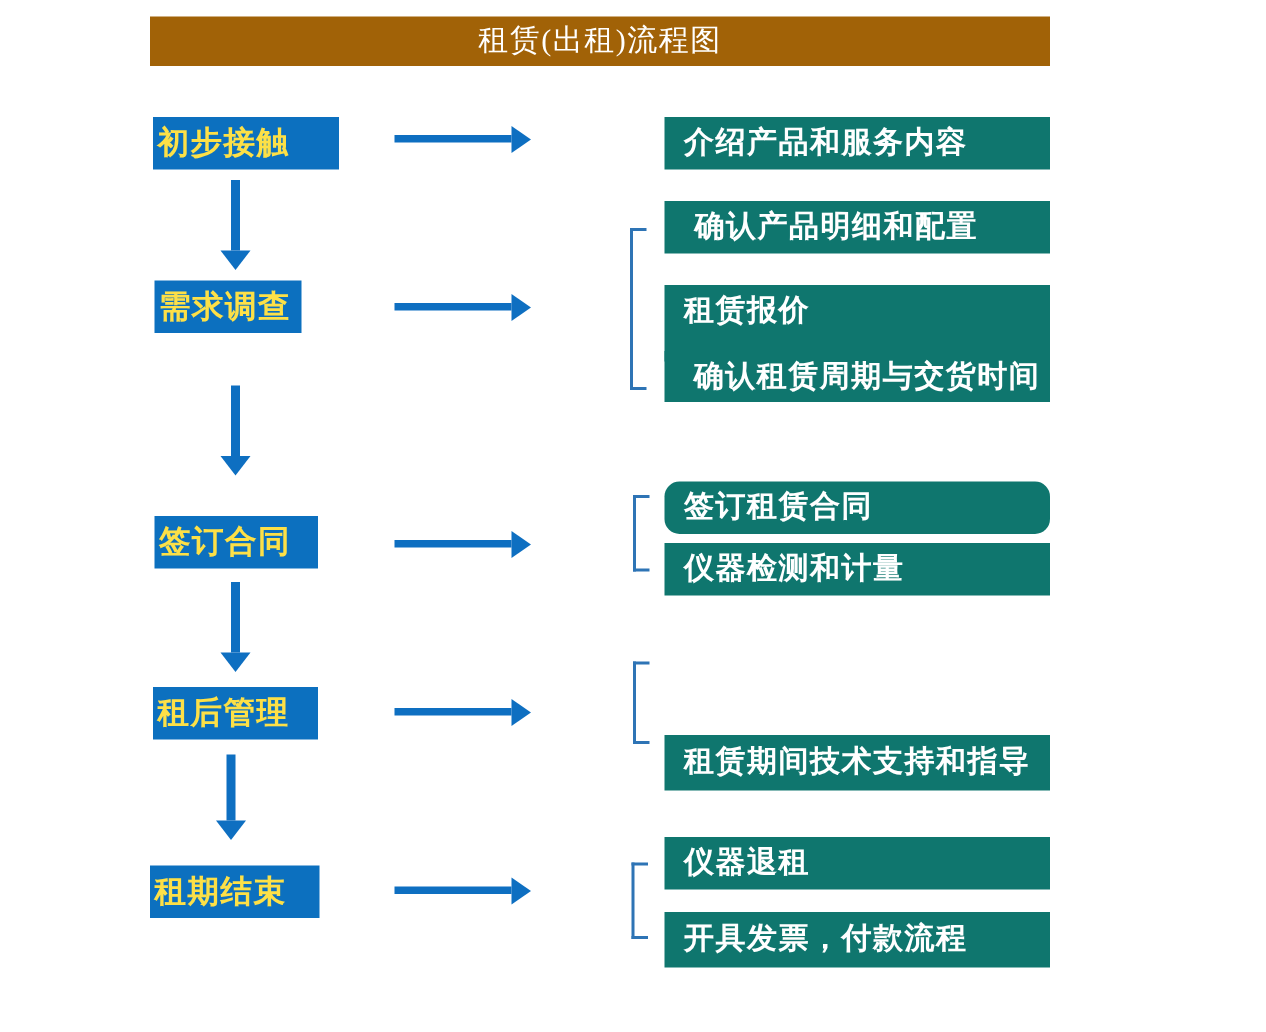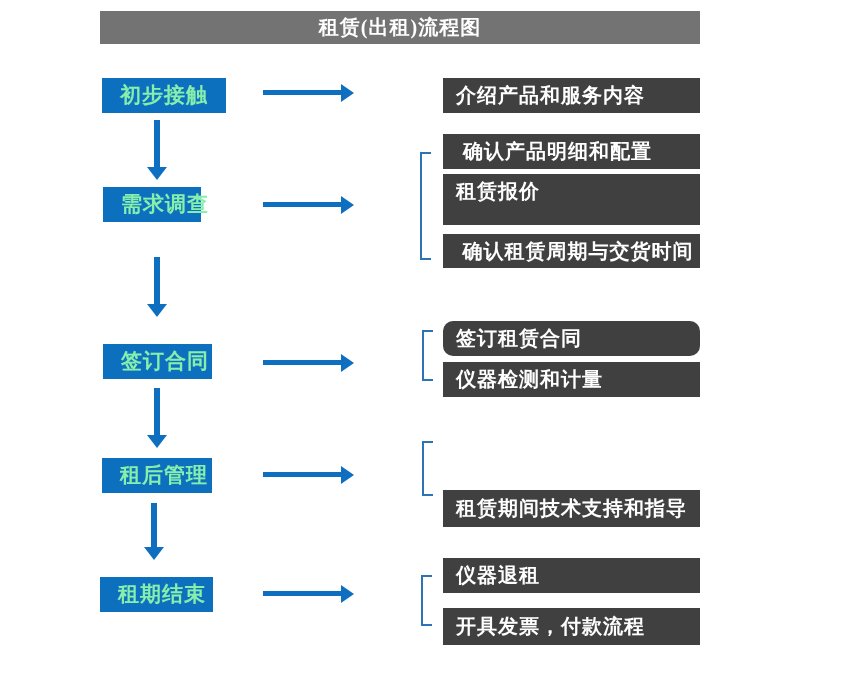--- a/index.html
+++ b/index.html
@@ -5,35 +5,35 @@
   html,body{margin:0;padding:0;background:#ffffff;}
   .canvas{
     position:relative;
     width:844px;height:688px;
     background:#ffffff;
     font-family:"Liberation Serif","DejaVu Serif",serif;
     overflow:hidden;
   }
   .titlebar{
     position:absolute;left:100px;top:11px;width:600px;height:33px;
-    background:#737373;color:#ffffff;
-    font-size:20px;font-weight:bold;
+    background:#a16207;color:#ffffff;
+    font-size:20px;font-weight:normal;
     text-align:center;line-height:33px;
     letter-spacing:1px;
   }
   .stage{
     position:absolute;
-    background:#0c70bf;color:#86efac;
+    background:#0c70bf;color:#fde047;
     font-size:21px;font-weight:bold;
-    padding-left:18px;box-sizing:border-box;
+    padding-left:3px;box-sizing:border-box;
     letter-spacing:1px;white-space:nowrap;
   }
   .detail{
     position:absolute;left:443px;width:257px;
-    background:#404040;color:#ffffff;
+    background:#0f766e;color:#ffffff;
     font-size:20px;font-weight:bold;
     padding-left:13px;box-sizing:border-box;
     letter-spacing:1px;white-space:nowrap;
   }
   .harrow{
     position:absolute;left:263px;width:78px;height:5px;
     background:#0e6fc1;
   }
   .harrow::after{
     content:"";position:absolute;left:100%;top:50%;
@@ -86,21 +86,21 @@
   <div class="harrow" style="top:591px;"></div>
 
   <div class="bracket" style="left:420px;top:152px;height:108px;"></div>
   <div class="bracket" style="left:422px;top:330px;height:51px;"></div>
   <div class="bracket" style="left:422px;top:441px;height:55px;"></div>
   <div class="bracket" style="left:421px;top:575px;height:51px;"></div>
 
   <div class="detail" style="top:78px;height:35px;line-height:35px;">介绍产品和服务内容</div>
 
   <div class="detail" style="top:134px;height:35px;line-height:35px;padding-left:20px;">确认产品明细和配置</div>
-  <div class="detail" style="top:174px;height:51px;line-height:35px;">租赁报价</div>
+  <div class="detail" style="top:190px;height:51px;line-height:35px;">租赁报价</div>
   <div class="detail" style="top:234px;height:34px;line-height:35px;text-align:center;">确认租赁周期与交货时间</div>
 
   <div class="detail" style="top:321px;height:35px;line-height:35px;border-radius:10px;">签订租赁合同</div>
   <div class="detail" style="top:362px;height:35px;line-height:35px;">仪器检测和计量</div>
 
   <div class="detail" style="top:490px;height:37px;line-height:37px;">租赁期间技术支持和指导</div>
 
   <div class="detail" style="top:558px;height:35px;line-height:35px;">仪器退租</div>
   <div class="detail" style="top:608px;height:37px;line-height:37px;">开具发票，付款流程</div>
 

